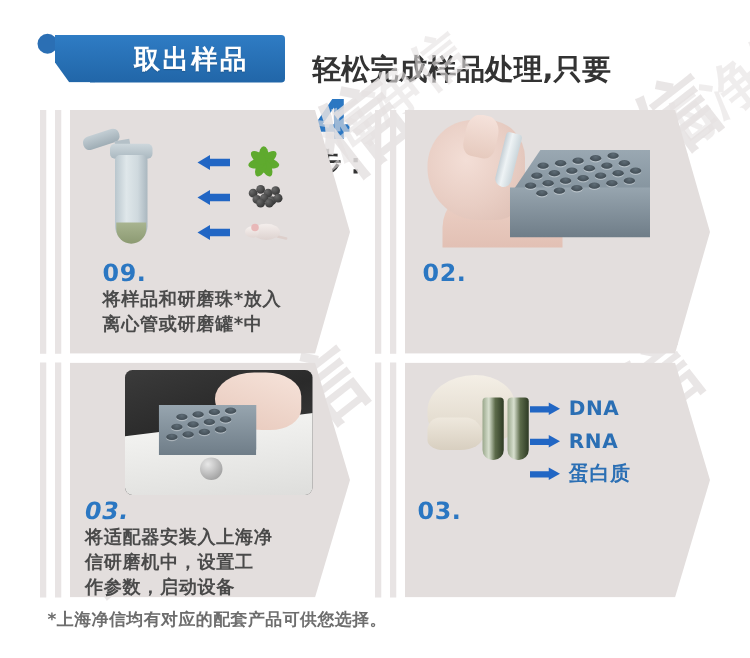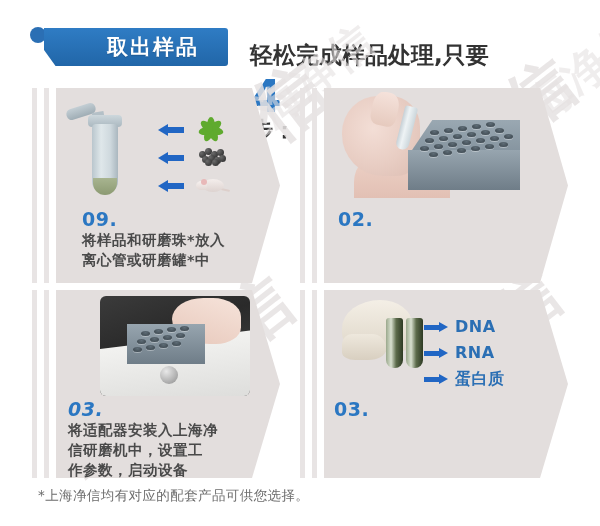--- a/index.html
+++ b/index.html
@@ -47,21 +47,21 @@
   .chev{position:absolute;top:0;height:100%;
         background:#e3dedd;}
   .chev.pt{clip-path:polygon(0 0, calc(100% - 28px) 0, 100% 50%, calc(100% - 28px) 100%, 0 100%);}
 
   .photo{position:absolute;overflow:hidden;}
   .stepno{position:absolute;color:#2b77c2;font-size:19px;font-weight:700;letter-spacing:.5px;}
   .steptxt{position:absolute;color:#4a4a4a;font-size:14.5px;font-weight:700;line-height:20px;
         letter-spacing:.5px;white-space:pre-line;}
 
   
-  .footer{position:absolute;left:38px;top:487px;color:#6d6d6d;font-size:13.5px;font-weight:400;
+  .footer{position:absolute;left:38px;top:487px;color:#6d6d6d;font-size:13.5px;font-weight:700;
         letter-spacing:.4px;}
 
   
   .tube{position:absolute;}
   .tube-body{position:absolute;left:14px;top:24px;width:26px;height:70px;
         background:linear-gradient(90deg,#b9c6cd 0%,#dfe7ea 35%,#cfd9de 70%,#aab7bf 100%);
         border-radius:4px 4px 13px 13px;}
   .tube-liq{position:absolute;left:15px;top:78px;width:24px;height:17px;
         background:linear-gradient(180deg,#a8b490 0%,#8c9a72 100%);
         border-radius:0 0 12px 12px;}

